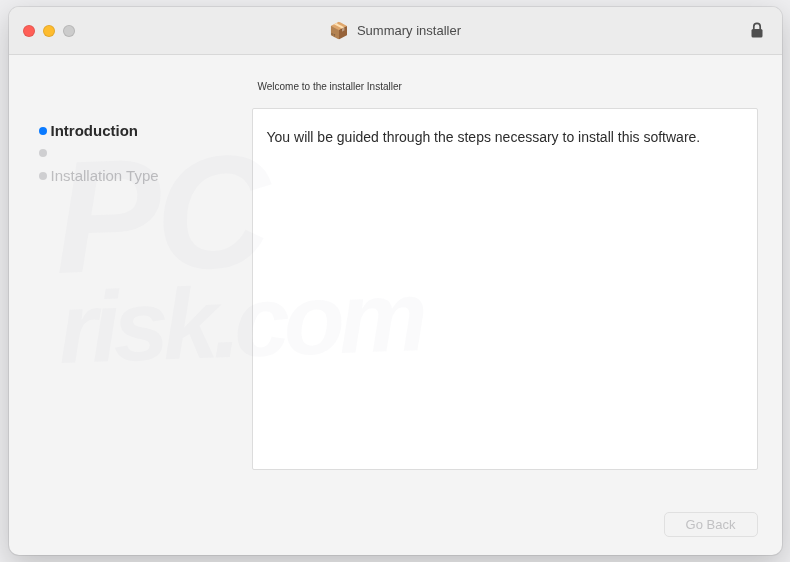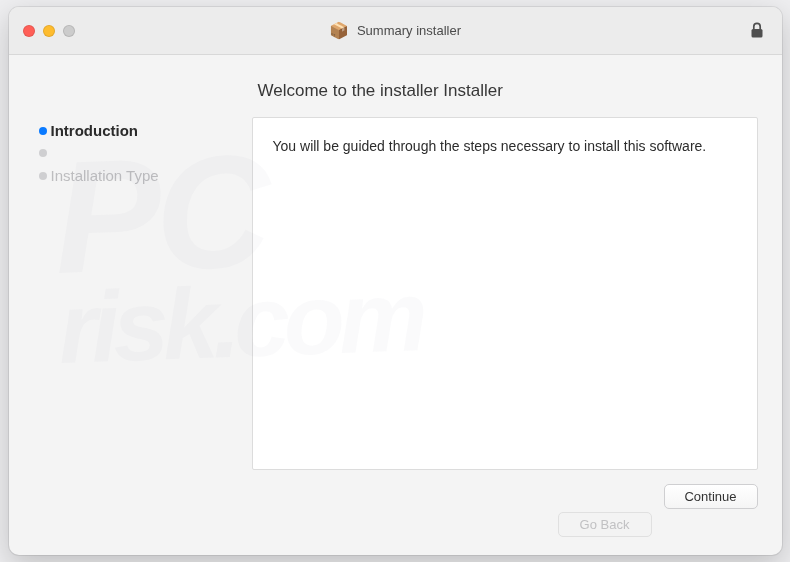--- a/index.html
+++ b/index.html
@@ -99,31 +99,31 @@
     .step-row.active .step-bullet { background: #0a7aff; }
     .step-label { color: #bdbdbf; }
     .step-row.active .step-label { color: #2b2b2b; font-weight: 600; }
     .main {
       flex: 1;
       display: flex;
       flex-direction: column;
       padding: 22px 24px 18px 8px;
     }
     .main-heading {
-      font-size: 17px;
+      font-size: 10px;
       font-weight: 500;
       color: #373737;
       margin: 4px 0 16px 6px;
     }
     .content-box {
       flex: 1;
       background: #ffffff;
       border: 1px solid #dcdcdc;
       border-radius: 2px;
-      padding: 18px 20px;
+      padding: 18px 14px;
       font-size: 14px;
       color: #2c2c2c;
       line-height: 1.45;
     }
     .button-row {
       display: flex;
       justify-content: flex-end;
       gap: 12px;
       padding-top: 14px;
     }
@@ -209,23 +209,20 @@
 
     <div class="main">
       <div class="main-heading">Welcome to the installer Installer</div>
       <div class="content-box">
         <span>You will be guided through the steps necessary to install this software.</span>
       </div>
       <div class="button-row">
         <div class="btn disabled">
           <span>Go Back</span>
         </div>
-        <div class="btn">
-          <span>Continue</span>
-        </div>
       </div>
     </div>
 
   </div>
 
   <div class="watermark">
     <div>PC</div>
     <div style="font-size:100px">risk.com</div>
   </div>
 

